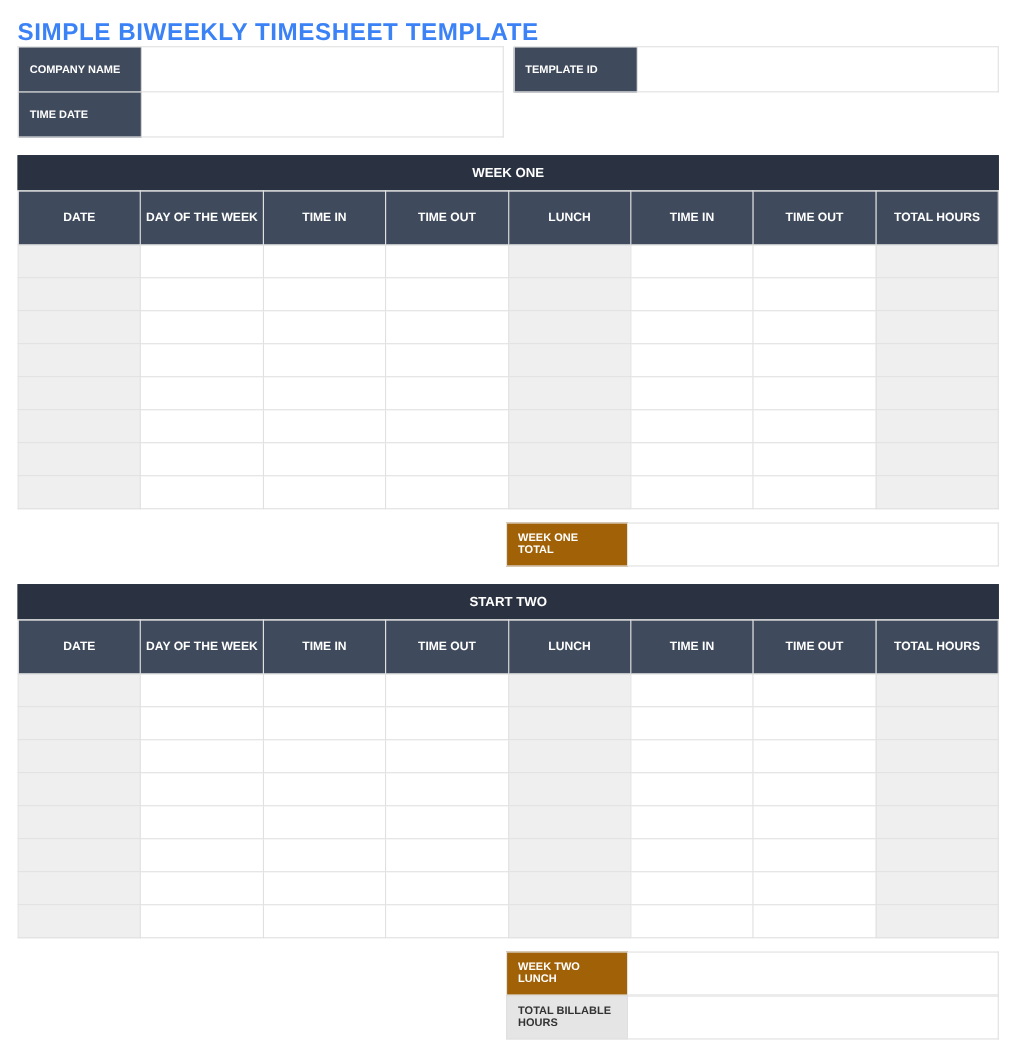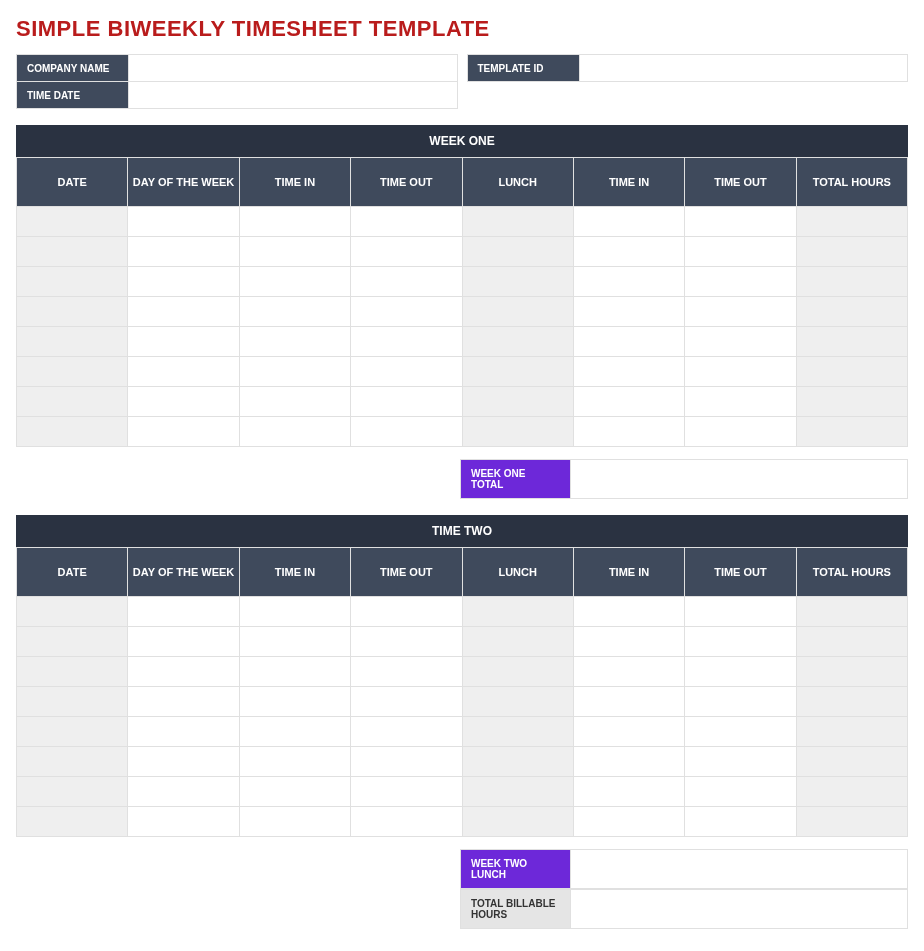--- a/index.html
+++ b/index.html
@@ -6,26 +6,25 @@
   body {
     font-family: Arial, Helvetica, sans-serif;
     background: #ffffff;
     width: 924px;
     padding: 16px;
     font-size: 11px;
   }
   .title {
     font-size: 22px;
     font-weight: bold;
-    color: #b91c1c;
+    color: #3b82f6;
     letter-spacing: 0.5px;
-    margin-bottom: 12px;
   }
   .hdr-table { border-collapse: collapse; width: 100%; table-layout: fixed; }
-  .hdr-table td { border: 1px solid #e0e0e0; height: 27px; vertical-align: middle; }
+  .hdr-table td { border: 1px solid #e0e0e0; height: 41px; vertical-align: middle; }
   .hdr-label {
     background: #3f4a5c;
     color: #ffffff;
     font-weight: bold;
     font-size: 10px;
     padding: 0 10px;
     width: 112px;
   }
   .hdr-value { background: #ffffff; }
   .hdr-gap { border: none !important; background: transparent; }
@@ -64,21 +63,21 @@
   .grid td.shade { background: #efefef; }
 
   
   .totals-row {
     display: flex;
     margin-top: 12px;
   }
   .totals-spacer { flex: 0 0 444px; }
   .totals-label {
     flex: 0 0 111px;
-    background: #6d28d9;
+    background: #a16207;
     color: #ffffff;
     font-weight: bold;
     font-size: 10px;
     padding: 8px 10px;
     border: 1px solid #e0e0e0;
     display: flex;
     align-items: center;
   }
   .totals-label.light {
     background: #e5e5e5;
@@ -216,21 +215,21 @@
       </tbody>
   </table>
 </div>
 <div class="totals-row">
   <div class="totals-spacer"></div>
   <div class="totals-label">WEEK ONE TOTAL</div>
   <div class="totals-value"></div>
 </div>
 
 <div class="week-block">
-  <div class="week-title">TIME TWO</div>
+  <div class="week-title">START TWO</div>
   <table class="grid">
     <thead>
       <tr>
         <th>DATE</th>
         <th>DAY OF THE WEEK</th>
         <th>TIME IN</th>
         <th>TIME OUT</th>
         <th>LUNCH</th>
         <th>TIME IN</th>
         <th>TIME OUT</th>

